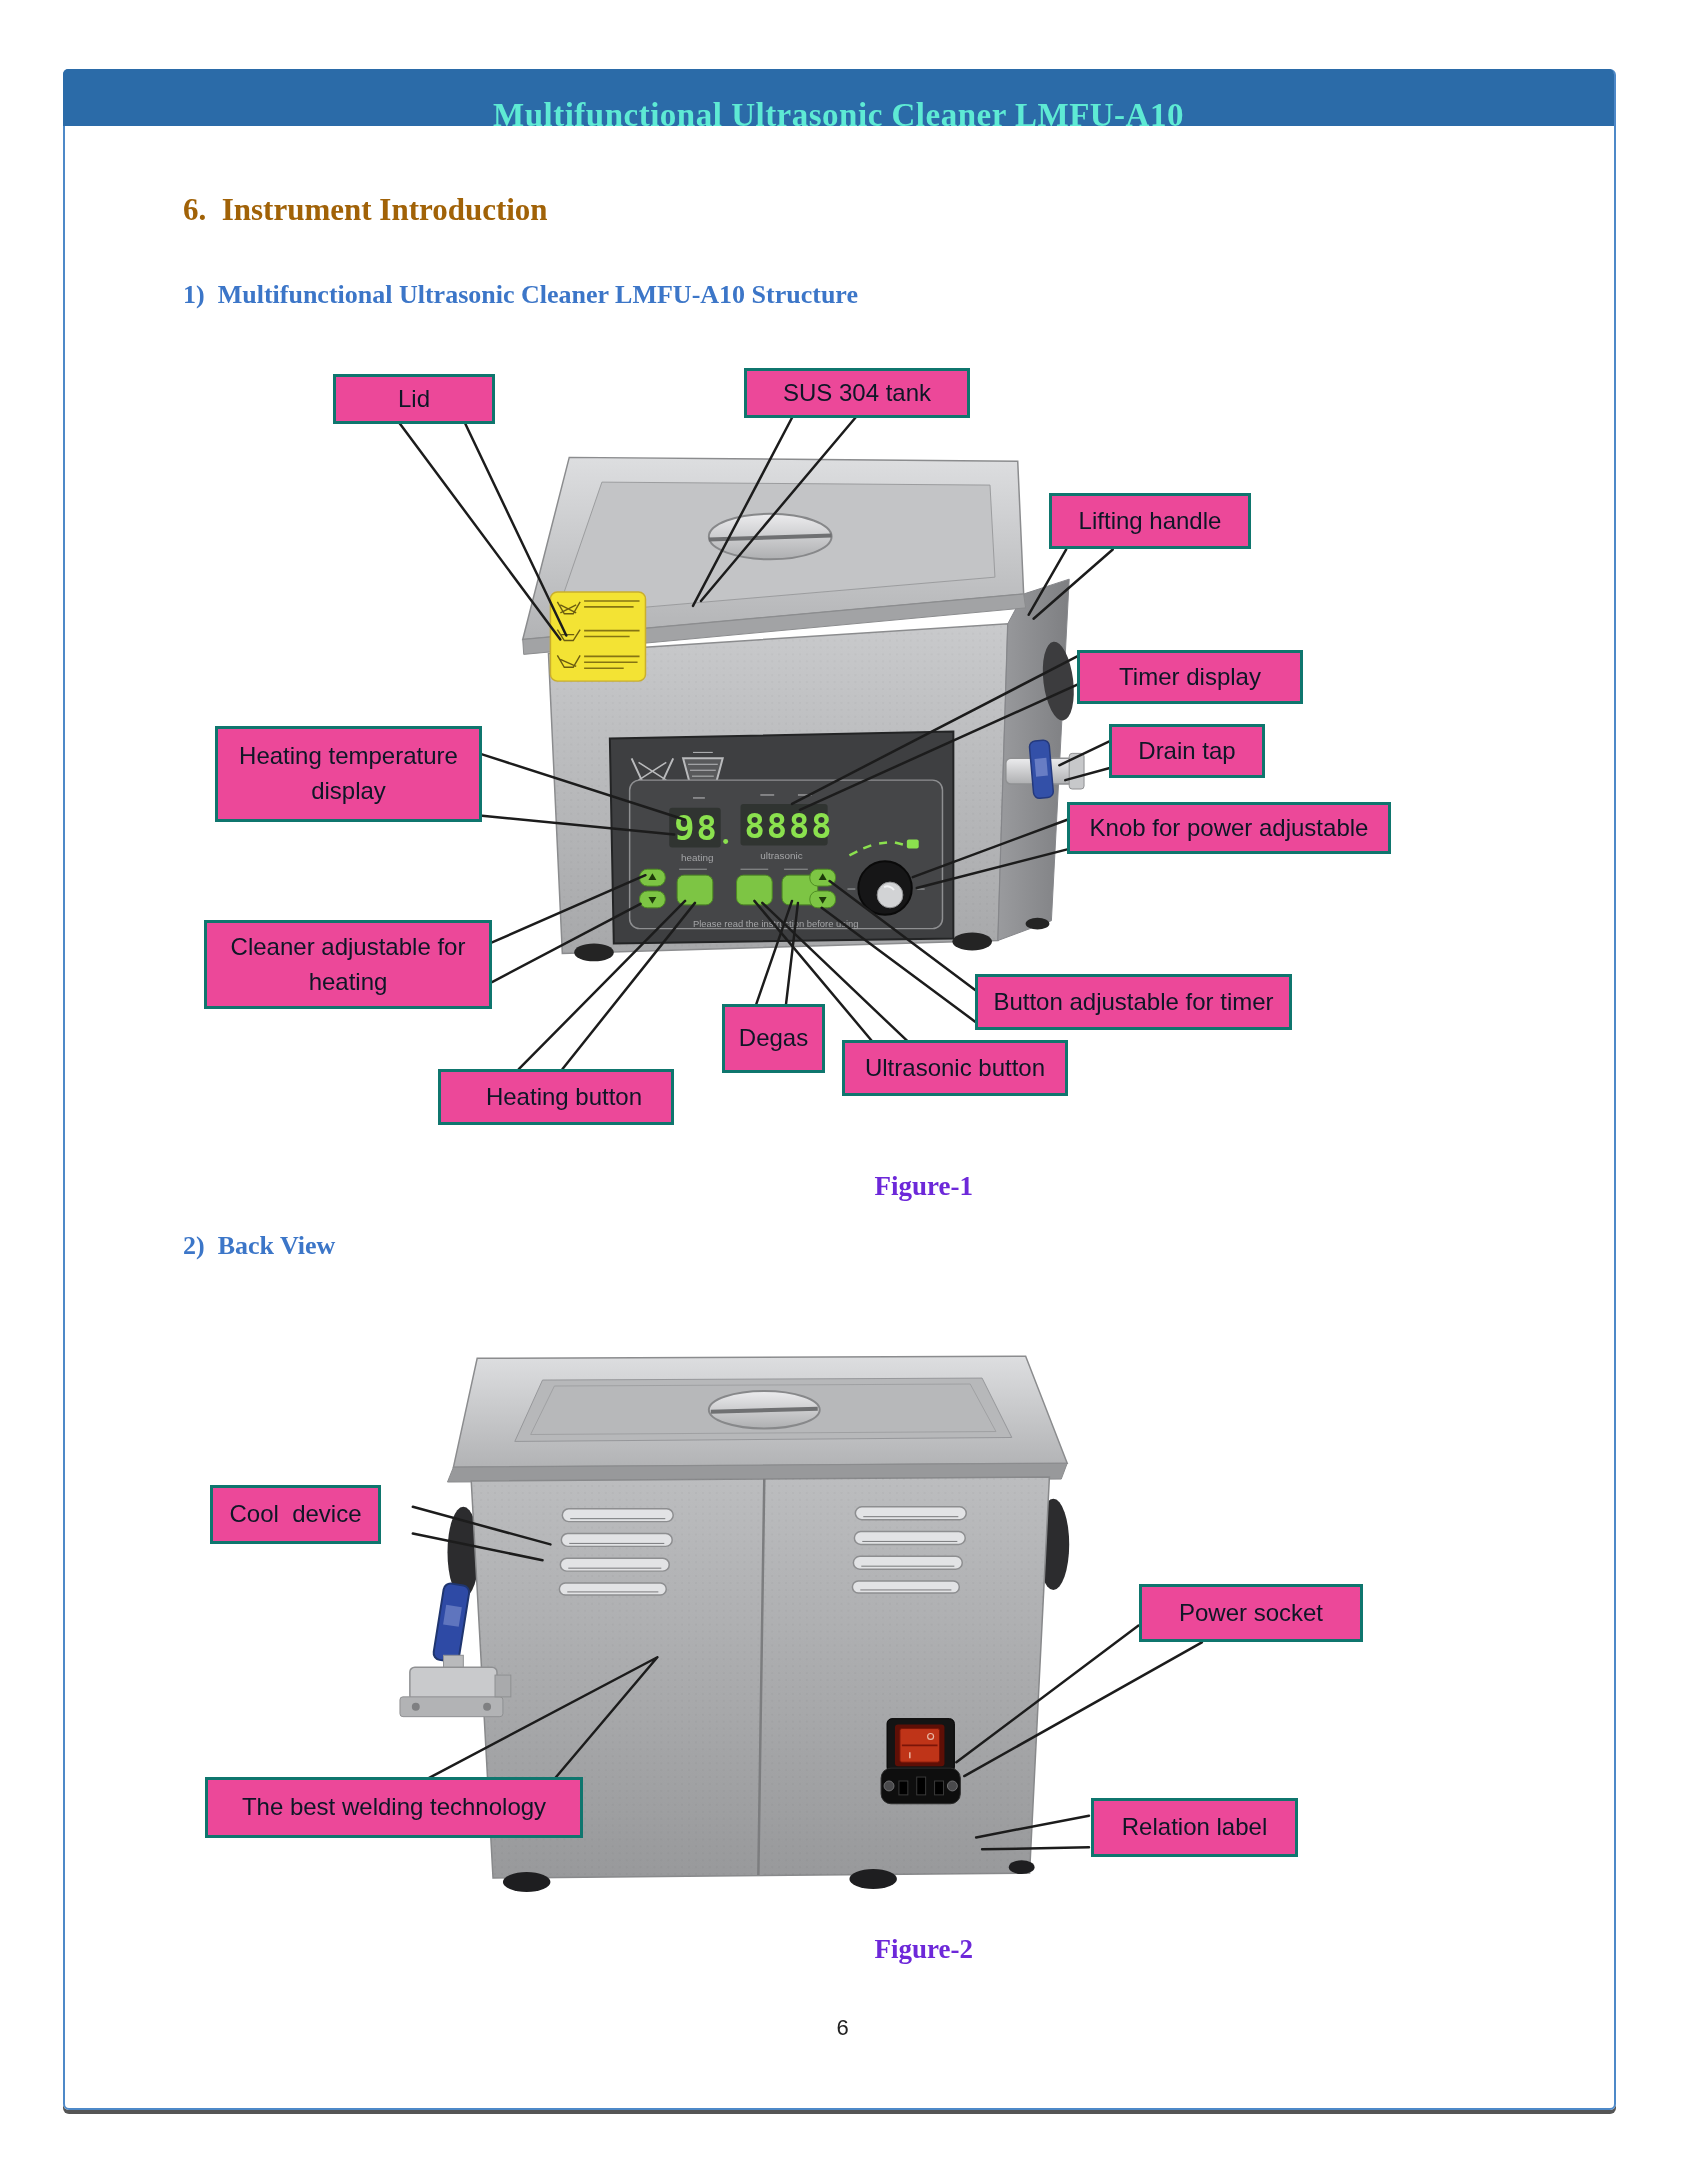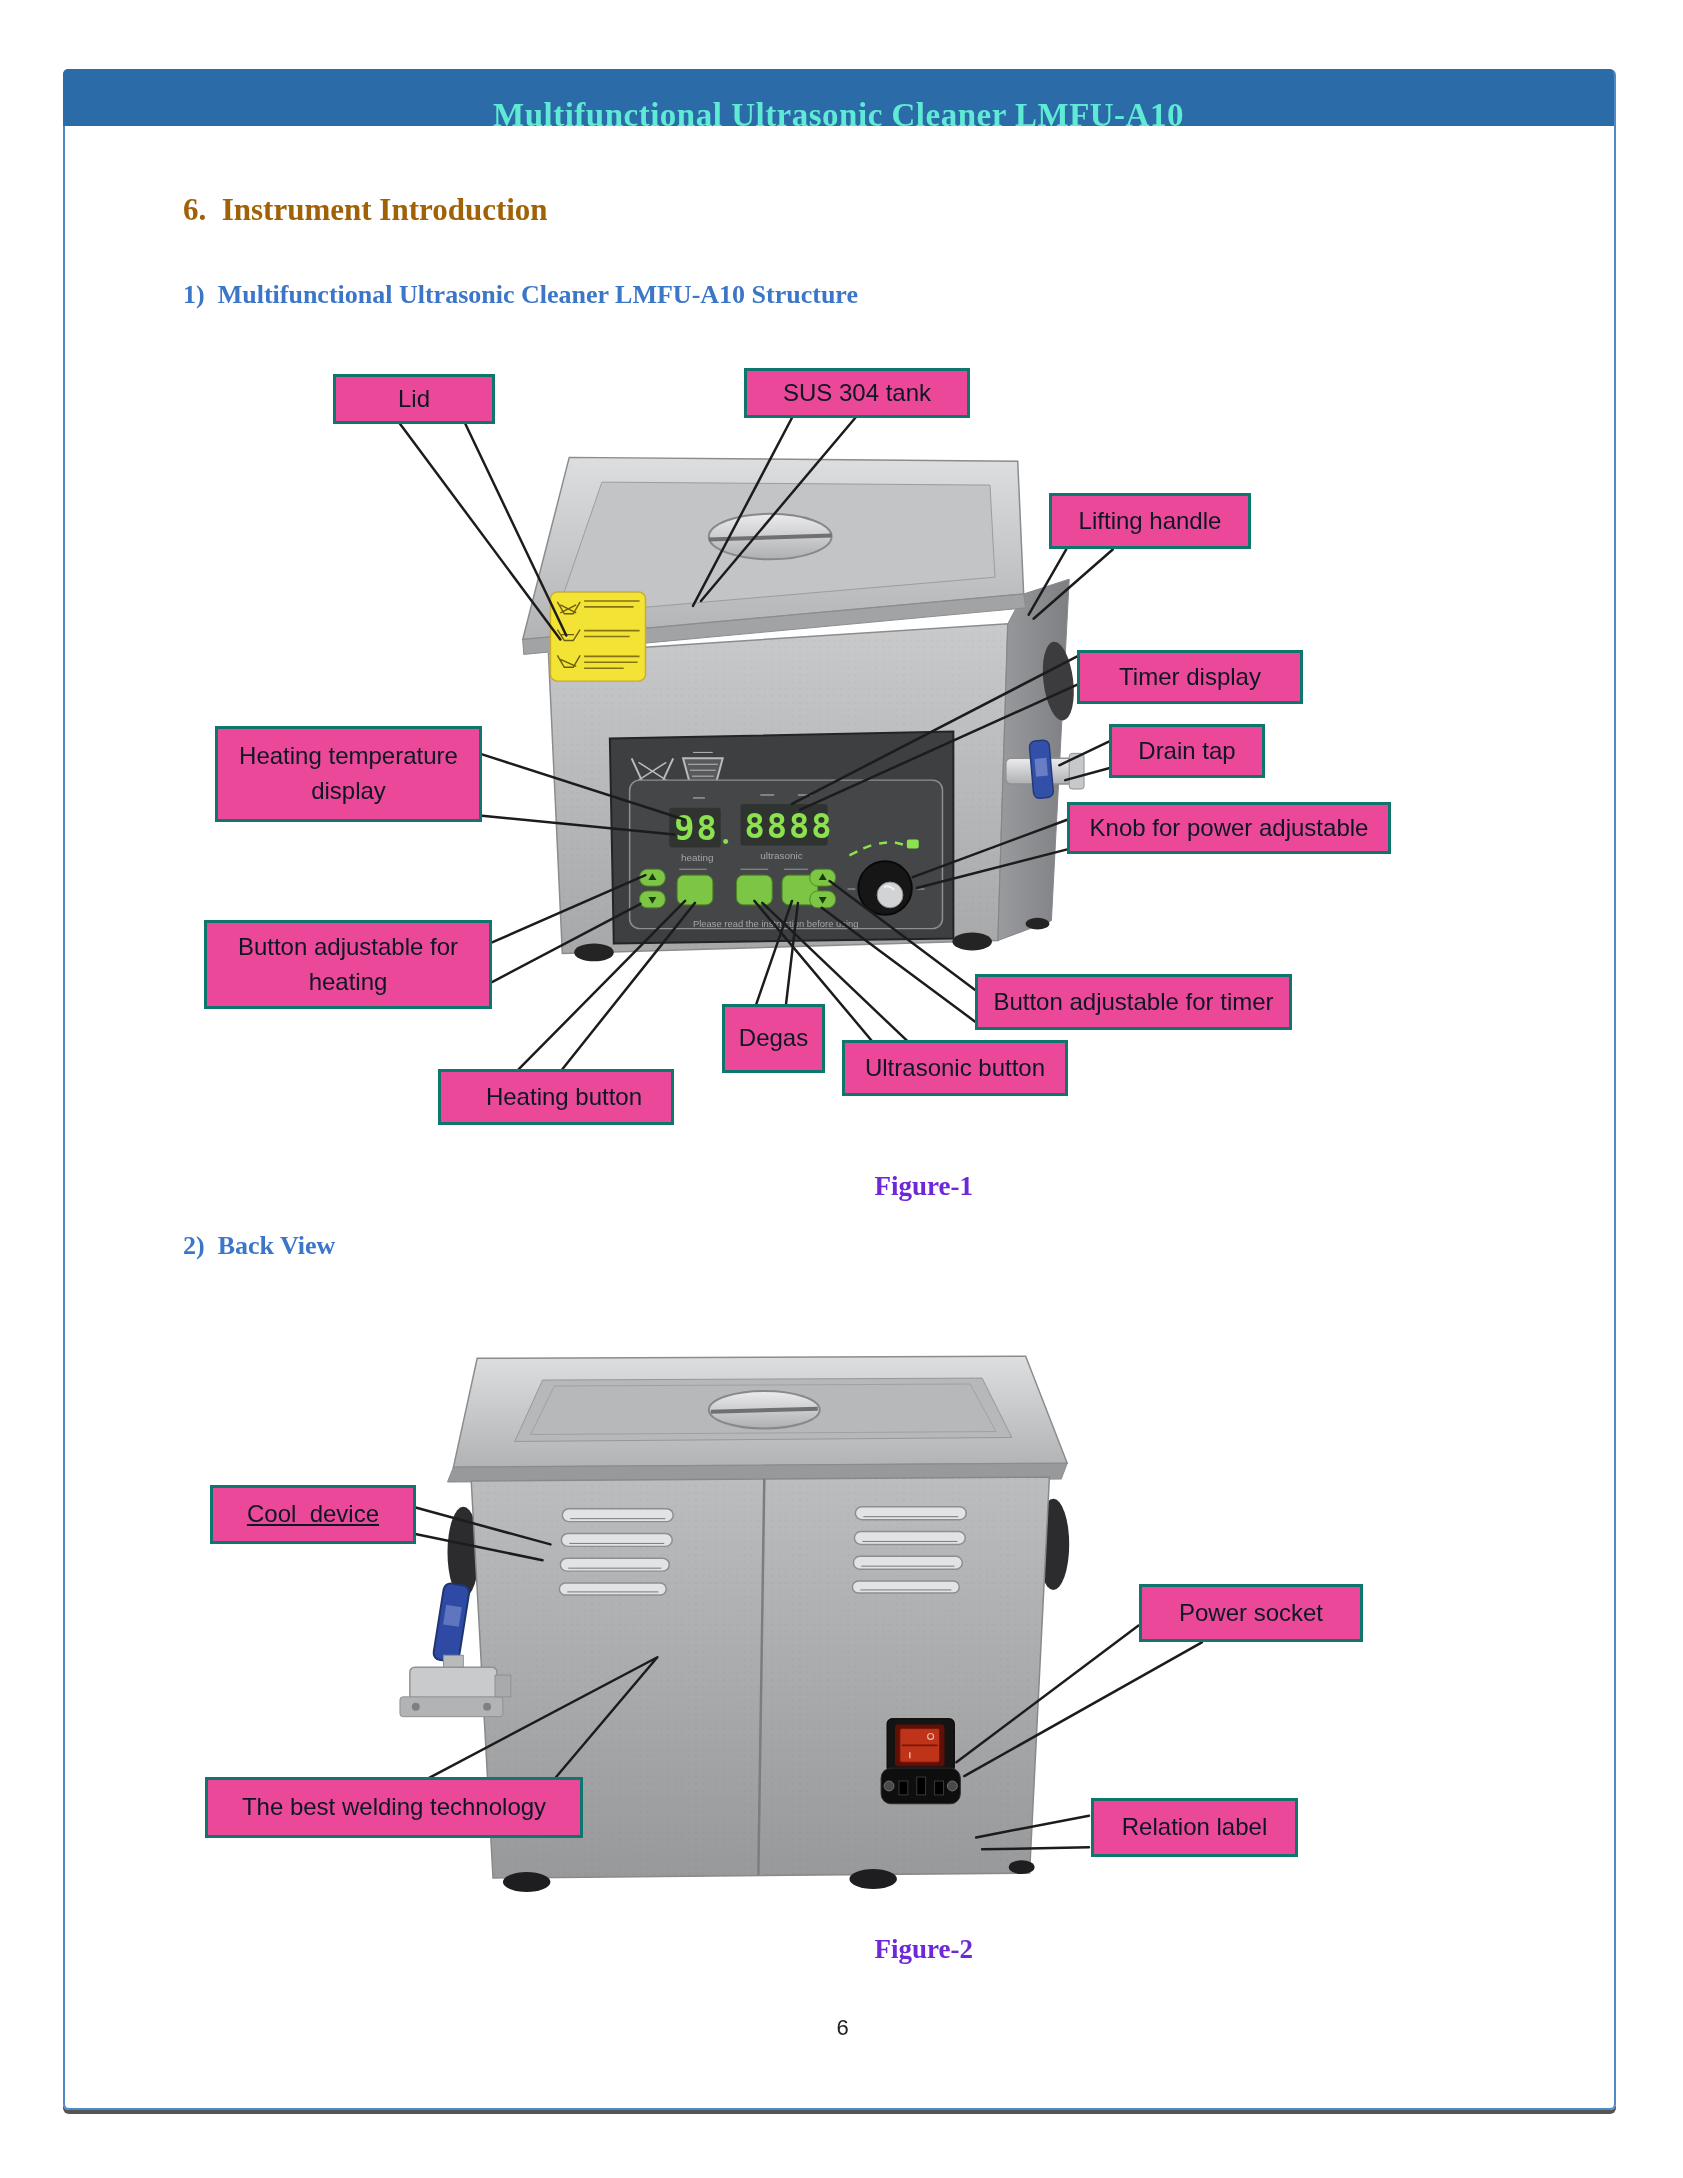--- a/index.html
+++ b/index.html
@@ -276,29 +276,29 @@
 </svg>
 
 <div class="callout" style="left:333px;top:374px;width:162px;height:50px;">Lid</div>
 <div class="callout" style="left:744px;top:368px;width:226px;height:50px;">SUS 304 tank</div>
 <div class="callout" style="left:1049px;top:493px;width:202px;height:56px;">Lifting handle</div>
 <div class="callout" style="left:1077px;top:627px;width:226px;height:54px;margin-top:23px;">Timer display</div>
 <div class="callout" style="left:1109px;top:724px;width:156px;height:54px;">Drain tap</div>
 <div class="callout" style="left:1067px;top:802px;width:324px;height:52px;">Knob for power adjustable</div>
 <div class="callout" style="left:215px;top:726px;width:267px;height:96px;">Heating temperature
 display</div>
-<div class="callout" style="left:204px;top:920px;width:288px;height:89px;">Button adjustable for
+<div class="callout" style="left:204px;top:920px;width:288px;height:89px;">Cleaner adjustable for
 heating</div>
 <div class="callout" style="left:975px;top:974px;width:317px;height:56px;">Button adjustable for timer</div>
 <div class="callout" style="left:438px;top:1069px;width:236px;height:56px;padding-left:16px;">Heating button</div>
 <div class="callout" style="left:722px;top:1004px;width:103px;height:69px;">Degas</div>
 <div class="callout" style="left:842px;top:1040px;width:226px;height:56px;">Ultrasonic button</div>
 
 <div class="fig-caption" style="left:755px;top:1171px;">Figure-1</div>
 
-<div class="callout" style="left:210px;top:1485px;width:206px;height:59px;text-decoration:underline;">Cool  device</div>
+<div class="callout" style="left:210px;top:1485px;width:171px;height:59px;">Cool  device</div>
 <div class="callout" style="left:1139px;top:1584px;width:224px;height:58px;">Power socket</div>
 <div class="callout" style="left:205px;top:1777px;width:378px;height:61px;">The best welding technology</div>
 <div class="callout" style="left:1091px;top:1798px;width:207px;height:59px;">Relation label</div>
 
 <div class="fig-caption" style="left:755px;top:1934px;">Figure-2</div>
 <div class="page-num">6</div>
 
 
 </body></html>

